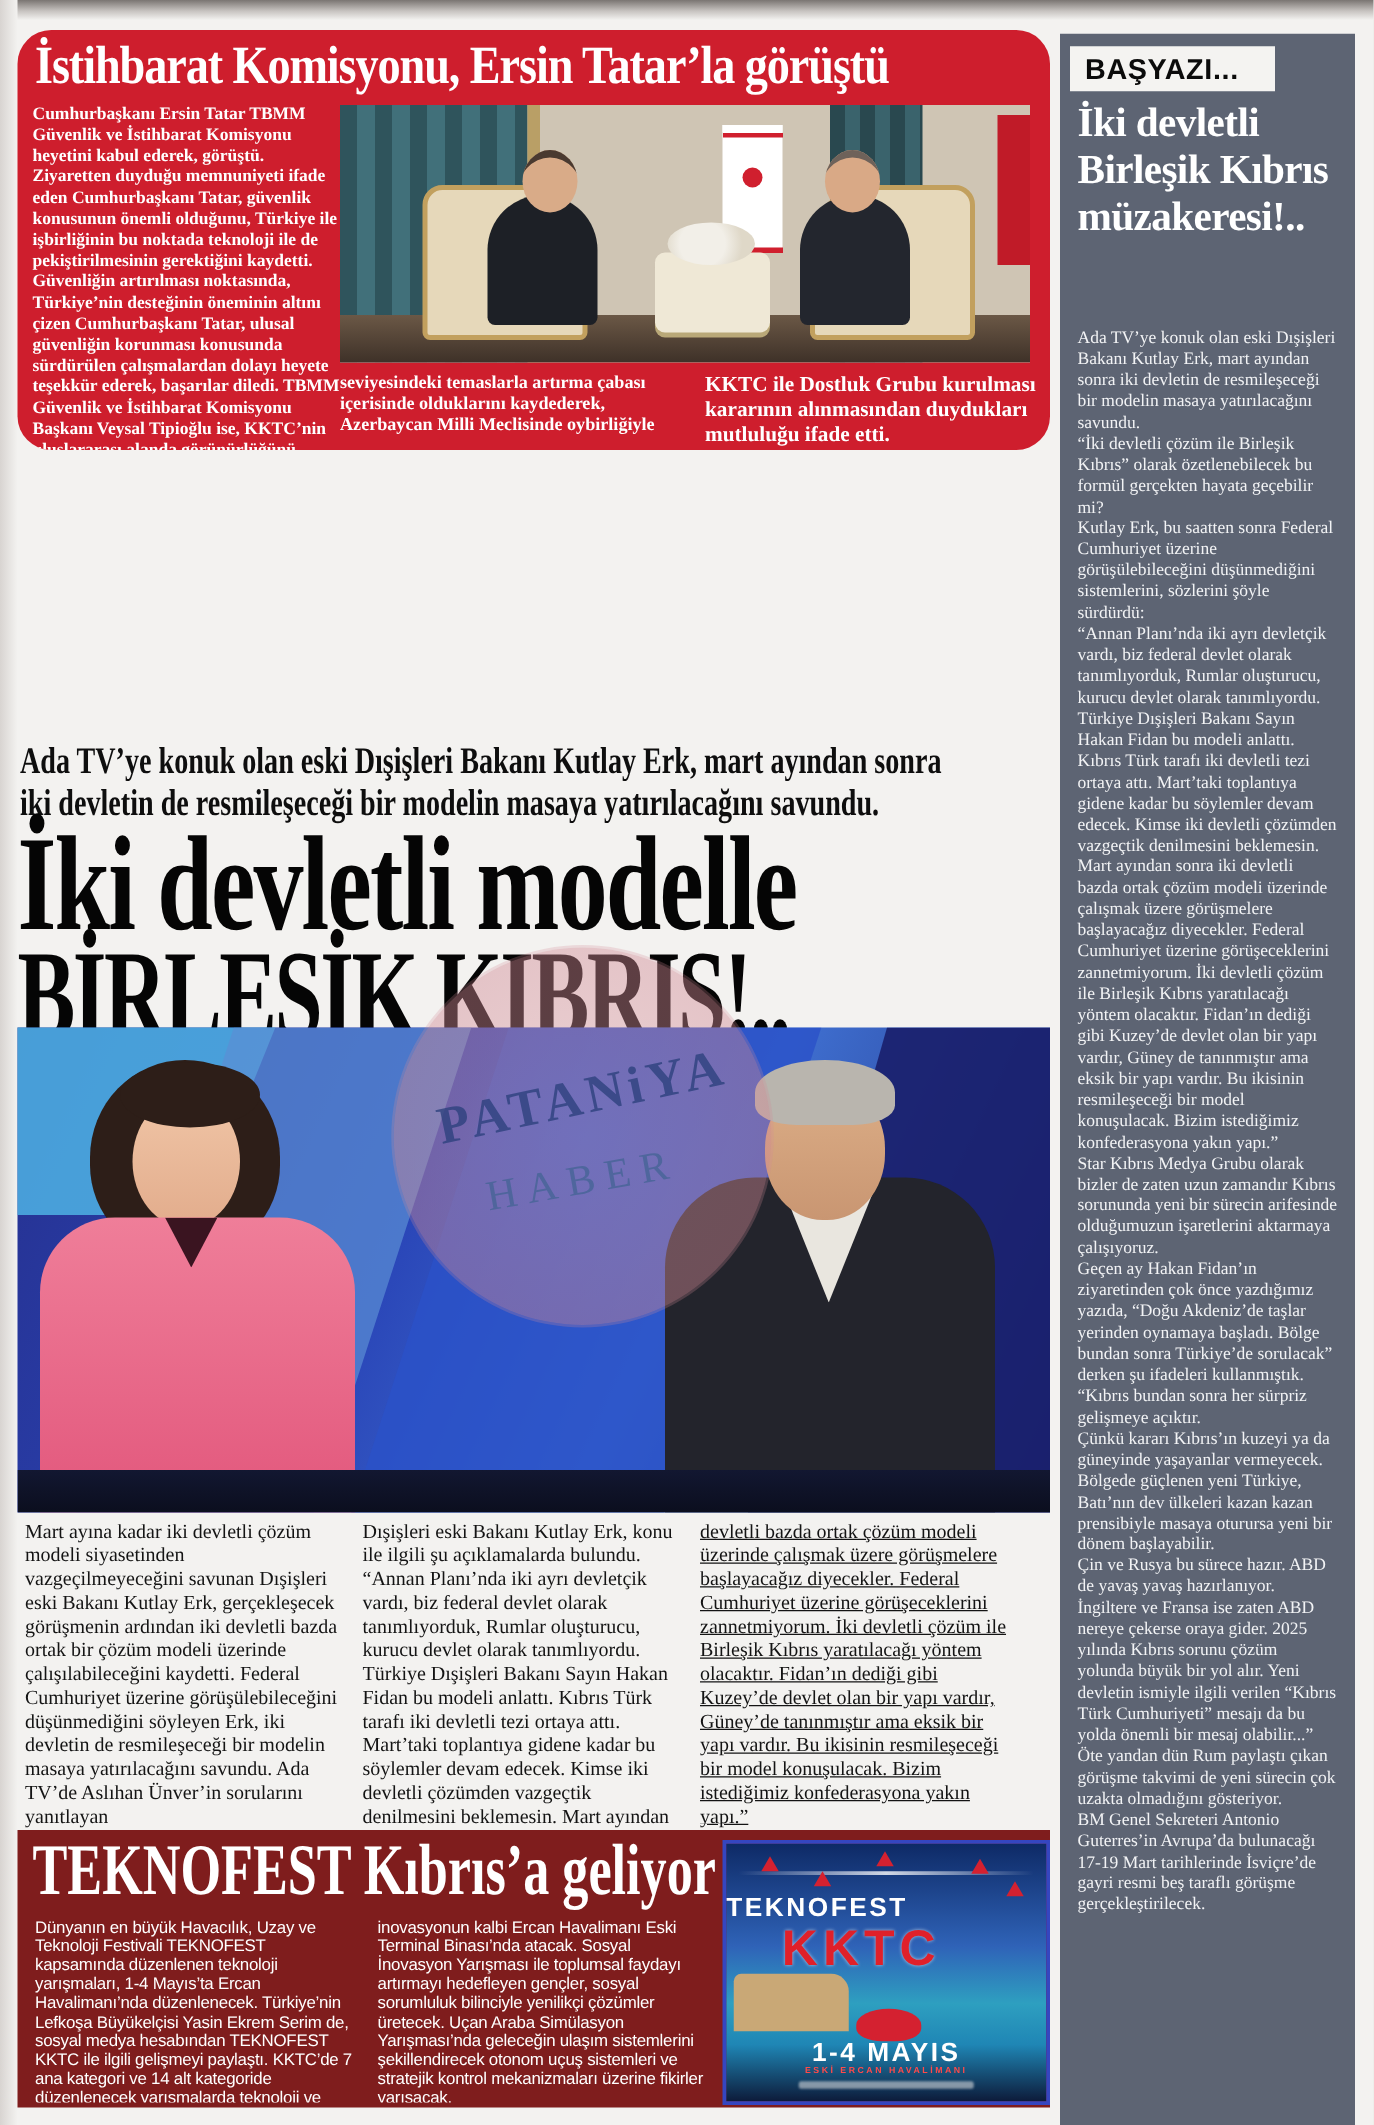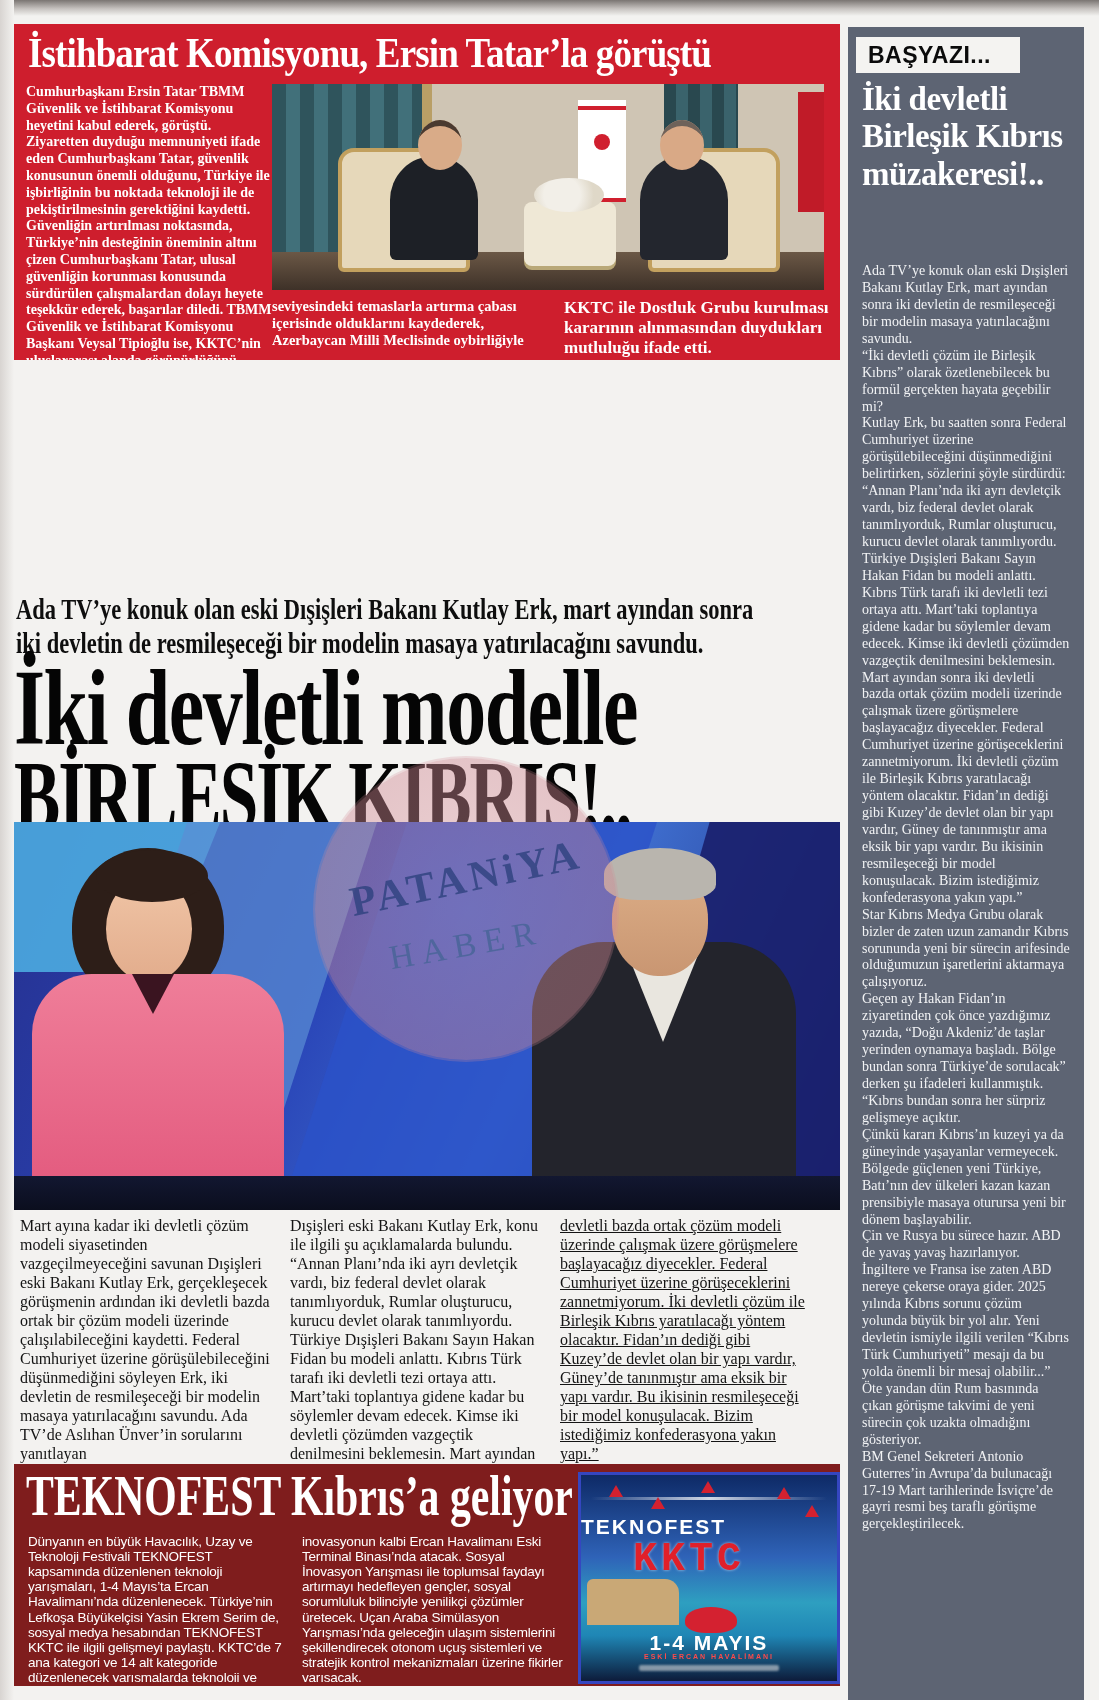--- a/index.html
+++ b/index.html
@@ -4,21 +4,21 @@
 <style>
   html,body{margin:0;padding:0;background:#e8e6e4;}
   #page{position:relative;width:1099px;height:1700px;background:#f3f2f0;overflow:hidden;
         font-family:"Liberation Serif",serif;}
   .abs{position:absolute;}
   
   .edge-top{left:0;top:0;width:1099px;height:16px;background:linear-gradient(180deg,#7a7572,#c7c3c0 55%,#f3f2f0);}
   .edge-left{left:0;top:0;width:14px;height:1700px;background:linear-gradient(90deg,#d8d4d1,#f3f2f0);}
 
   
-  .top-story{left:14px;top:24px;width:826px;height:336px;background:#ce1e2d;overflow:hidden;}
+  .top-story{left:14px;top:24px;width:826px;height:336px;background:#ce1e2d;overflow:hidden;border-radius:27px;}
   .top-story-headline{left:14px;top:4px;font-weight:bold;color:#fff;font-size:43px;letter-spacing:-1px;
         transform:scaleX(.86);transform-origin:left top;white-space:nowrap;}
   .top-story-body{left:12px;top:60px;width:246px;color:#fff;font-size:14px;line-height:1.2;font-weight:bold;}
   .cap-left{left:258px;top:274px;width:252px;color:#fff;font-size:14.5px;line-height:1.17;font-weight:bold;}
   .cap-right{left:522px;top:274px;width:290px;color:#fff;font-size:17px;line-height:1.17;font-weight:bold;margin-left:28px;}
 
   
   .photo1{left:258px;top:60px;width:552px;height:206px;background:#cfc5b4;overflow:hidden;}
   .p1-curtainL{left:0;top:0;width:150px;height:206px;
       background:repeating-linear-gradient(90deg,#2f545c 0 14px,#41707a 14px 28px);}
@@ -122,21 +122,21 @@
       background:linear-gradient(180deg,#0e2a66 0%,#2f63b8 40%,#2e9fc0 62%,#1f86b5 78%,#0d1b3a 100%);}
   .poster-jet{width:0;height:0;border-left:7px solid transparent;border-right:7px solid transparent;
       border-bottom:12px solid #d42130;}
   .jet1{left:28px;top:10px;}  .jet2{left:70px;top:22px;} .jet3{left:196px;top:12px;}
   .jet4{left:224px;top:30px;} .jet5{left:120px;top:6px;}
   .poster-trail{left:10px;top:22px;width:236px;height:3px;
       background:linear-gradient(90deg,rgba(255,255,255,.0),rgba(255,255,255,.8),rgba(255,255,255,0));}
   .poster-brand{left:0;top:40px;width:309px;text-align:left;color:#fff;
       font-family:"Liberation Sans",sans-serif;font-weight:bold;font-size:21px;letter-spacing:2px;}
   .poster-region{left:0;top:62px;width:216px;text-align:center;color:#e0202a;font-weight:bold;
-      font-size:40px;letter-spacing:4px;font-family:Liberation Mono, monospace;
+      font-size:40px;letter-spacing:4px;font-family:Liberation Sans, sans-serif;
       text-shadow:0 0 3px rgba(255,255,255,.65);}
   .poster-castle{left:6px;top:104px;width:92px;height:46px;background:#c9a876;border-radius:6px 14px 0 0;}
   .poster-boat{left:104px;top:132px;width:52px;height:26px;background:#d42130;border-radius:50% 50% 40% 40%;}
   .poster-date{left:0;top:156px;width:256px;text-align:center;color:#fff;font-weight:bold;
       font-size:21px;letter-spacing:2px;font-family:"Liberation Sans",sans-serif;}
   .poster-venue{left:0;top:178px;width:256px;text-align:center;color:#ff4a4a;font-weight:bold;
       font-size:7px;letter-spacing:2px;font-family:"Liberation Sans",sans-serif;}
   .poster-logos{left:58px;top:190px;width:140px;height:6px;background:rgba(230,230,230,.55);
       border-radius:2px;filter:blur(1px);}
 
@@ -236,27 +236,27 @@
       <div class="abs poster-logos"></div>
     </div>
   </div>
 
   <div class="abs sidebar">
     <div class="abs basyazi">BAŞYAZI...</div>
     <div class="abs ed-title">İki devletli Birleşik Kıbrıs müzakeresi!..</div>
     <div class="abs ed-body">
       <p>Ada TV’ye konuk olan eski Dışişleri Bakanı Kutlay Erk, mart ayından sonra iki devletin de resmileşeceği bir modelin masaya yatırılacağını savundu.</p>
       <p>“İki devletli çözüm ile Birleşik Kıbrıs” olarak özetlenebilecek bu formül gerçekten hayata geçebilir mi?</p>
-      <p>Kutlay Erk, bu saatten sonra Federal Cumhuriyet üzerine görüşülebileceğini düşünmediğini belirtirken, sözlerini şöyle sürdürdü:</p>
+      <p>Kutlay Erk, bu saatten sonra Federal Cumhuriyet üzerine görüşülebileceğini düşünmediğini sistemlerini, sözlerini şöyle sürdürdü:</p>
       <p>“Annan Planı’nda iki ayrı devletçik vardı, biz federal devlet olarak tanımlıyorduk, Rumlar oluşturucu, kurucu devlet olarak tanımlıyordu. Türkiye Dışişleri Bakanı Sayın Hakan Fidan bu modeli anlattı. Kıbrıs Türk tarafı iki devletli tezi ortaya attı. Mart’taki toplantıya gidene kadar bu söylemler devam edecek. Kimse iki devletli çözümden vazgeçtik denilmesini beklemesin. Mart ayından sonra iki devletli bazda ortak çözüm modeli üzerinde çalışmak üzere görüşmelere başlayacağız diyecekler. Federal Cumhuriyet üzerine görüşeceklerini zannetmiyorum. İki devletli çözüm ile Birleşik Kıbrıs yaratılacağı yöntem olacaktır. Fidan’ın dediği gibi Kuzey’de devlet olan bir yapı vardır, Güney de tanınmıştır ama eksik bir yapı vardır. Bu ikisinin resmileşeceği bir model konuşulacak. Bizim istediğimiz konfederasyona yakın yapı.”</p>
       <p>Star Kıbrıs Medya Grubu olarak bizler de zaten uzun zamandır Kıbrıs sorununda yeni bir sürecin arifesinde olduğumuzun işaretlerini aktarmaya çalışıyoruz.</p>
       <p>Geçen ay Hakan Fidan’ın ziyaretinden çok önce yazdığımız yazıda, “Doğu Akdeniz’de taşlar yerinden oynamaya başladı. Bölge bundan sonra Türkiye’de sorulacak” derken şu ifadeleri kullanmıştık.</p>
       <p>“Kıbrıs bundan sonra her sürpriz gelişmeye açıktır.</p>
       <p>Çünkü kararı Kıbrıs’ın kuzeyi ya da güneyinde yaşayanlar vermeyecek.</p>
       <p>Bölgede güçlenen yeni Türkiye, Batı’nın dev ülkeleri kazan kazan prensibiyle masaya oturursa yeni bir dönem başlayabilir.</p>
       <p>Çin ve Rusya bu sürece hazır. ABD de yavaş yavaş hazırlanıyor.</p>
       <p>İngiltere ve Fransa ise zaten ABD nereye çekerse oraya gider. 2025 yılında Kıbrıs sorunu çözüm yolunda büyük bir yol alır. Yeni devletin ismiyle ilgili verilen “Kıbrıs Türk Cumhuriyeti” mesajı da bu yolda önemli bir mesaj olabilir...”</p>
-      <p>Öte yandan dün Rum basınında çıkan görüşme takvimi de yeni sürecin çok uzakta olmadığını gösteriyor.</p>
+      <p>Öte yandan dün Rum paylaştı çıkan görüşme takvimi de yeni sürecin çok uzakta olmadığını gösteriyor.</p>
       <p>BM Genel Sekreteri Antonio Guterres’in Avrupa’da bulunacağı 17-19 Mart tarihlerinde İsviçre’de gayri resmi beş taraflı görüşme gerçekleştirilecek.</p>
     </div>
   </div>
 
 </div>
 
 </body></html>

